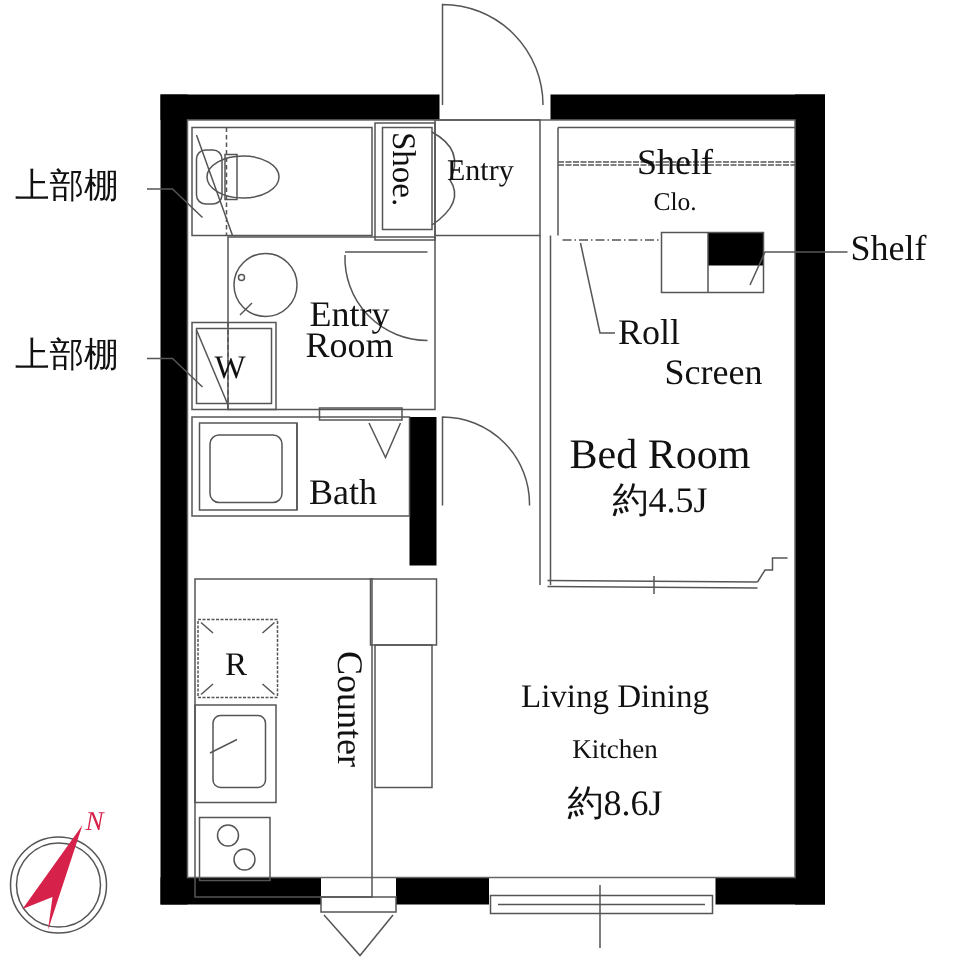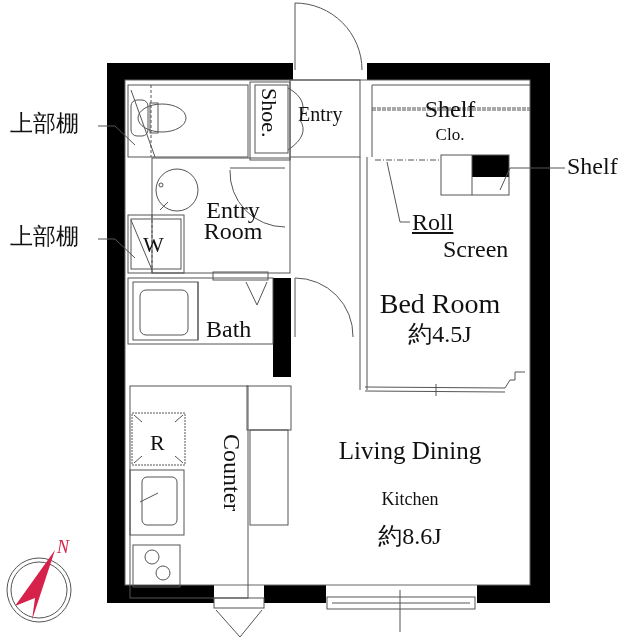--- a/index.html
+++ b/index.html
@@ -131,32 +131,32 @@
 <div class="lbl" style="left:10px; top:225px; font-size:23px;">上部棚</div>
 
 <div class="lbl vert" style="left:258px; top:88px; font-size:22px;">Shoe.</div>
 <div class="lbl" style="left:298px; top:104px; font-size:20px;text-align:right;">Entry</div>
 
 <div class="lbl c" style="left:405px; top:97px; width:90px; font-size:24px;">Shelf</div>
 <div class="lbl c" style="left:405px; top:126px; width:90px; font-size:17px;">Clo.</div>
 
 <div class="lbl" style="left:567px; top:154px; font-size:24px;font-family:Liberation Serif, serif;">Shelf</div>
 
-<div class="lbl" style="left:412px; top:210px; font-size:24px;text-decoration:underline;">Roll</div>
+<div class="lbl" style="left:412px; top:210px; font-size:24px;">Roll</div>
 <div class="lbl" style="left:412px; top:237px; font-size:24px;margin-left:31px;">Screen</div>
 
 <div class="lbl c" style="left:370px; top:290px; width:140px; font-size:28px;">Bed Room</div>
 <div class="lbl c" style="left:370px; top:322px; width:140px; font-size:24px;">約4.5J</div>
 
 <div class="lbl c" style="left:183px; top:198px; width:100px; font-size:24px;">Entry</div>
 <div class="lbl c" style="left:183px; top:219px; width:100px; font-size:24px;">Room</div>
 
 <div class="lbl" style="left:143px; top:234px; font-size:22px;">W</div>
 <div class="lbl" style="left:206px; top:317px; font-size:24px;">Bath</div>
 
 <div class="lbl" style="left:150px; top:432px; font-size:22px;">R</div>
 <div class="lbl vert" style="left:220px; top:434px; font-size:24px;">Counter</div>
 
-<div class="lbl c" style="left:300px; top:438px; width:220px; font-size:25px;">Living Dining</div>
+<div class="lbl c" style="left:300px; top:453px; width:220px; font-size:22px;">Living Dining</div>
 <div class="lbl c" style="left:300px; top:490px; width:220px; font-size:18px;">Kitchen</div>
 <div class="lbl c" style="left:300px; top:524px; width:220px; font-size:24px;">約8.6J</div>
 
 <div class="lbl" style="left:57px; top:538px; font-size:18px; color:#d6224a; font-style:italic;">N</div>
 
 </body></html>

